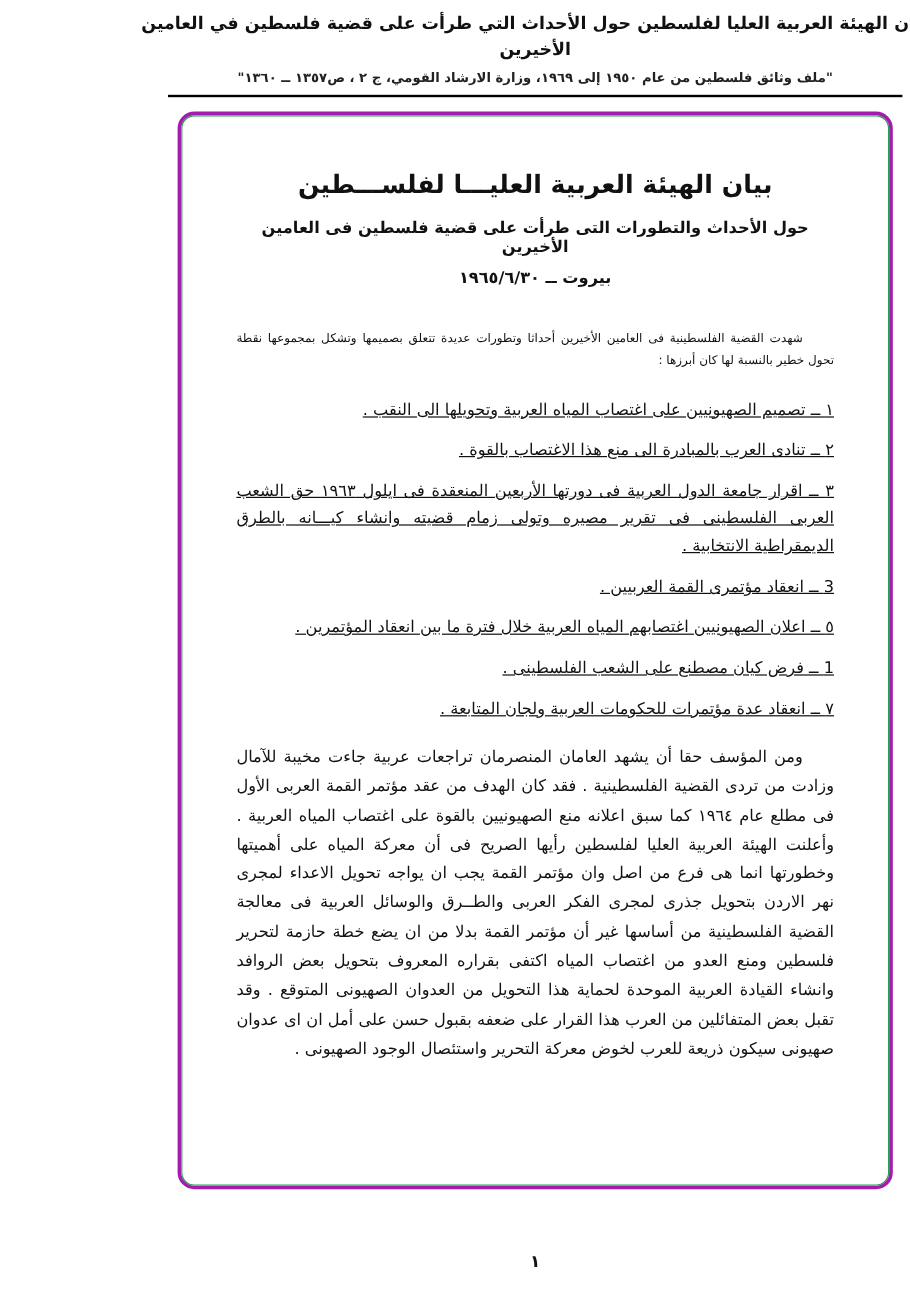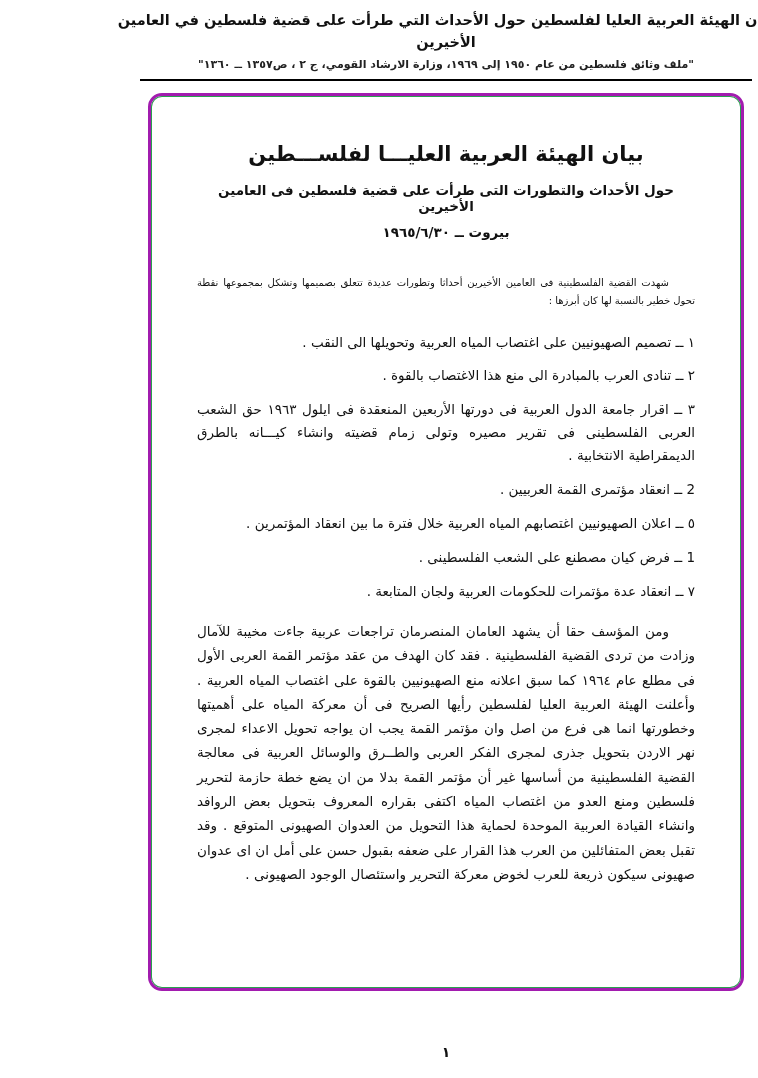--- a/index.html
+++ b/index.html
@@ -80,20 +80,21 @@
     line-height: 1.8;
     text-align: justify;
     text-indent: 26px;
   }
   .items { margin-top: 10px; }
   .list-item {
     font-size: 13.5px;
     line-height: 1.7;
     text-align: justify;
     margin-top: 11px;
+    text-decoration: underline;
   }
   .body-par {
     margin-top: 16px;
     font-size: 13.5px;
     line-height: 1.8;
     text-align: justify;
     text-indent: 26px;
   }
   .footnote {
     margin-top: auto;
@@ -129,21 +130,21 @@
     <div class="doc-title">بيان الهيئة العربية العليـــا لفلســـطين</div>
     <div class="doc-subtitle">حول الأحداث والتطورات التى طرأت على قضية فلسطين فى العامين الأخيرين</div>
     <div class="doc-date">بيروت ــ ١٩٦٥/٦/٣٠</div>
 
     <div class="intro-par">شهدت القضية الفلسطينية فى العامين الأخيرين أحداثا وتطورات عديدة تتعلق بصميمها وتشكل بمجموعها نقطة تحول خطير بالنسبة لها كان أبرزها :</div>
 
     <div class="items">
       <div class="list-item">١ ــ تصميم الصهيونيين على اغتصاب المياه العربية وتحويلها الى النقب .</div>
       <div class="list-item">٢ ــ تنادى العرب بالمبادرة الى منع هذا الاغتصاب بالقوة .</div>
       <div class="list-item">٣ ــ اقرار جامعة الدول العربية فى دورتها الأربعين المنعقدة فى ايلول ١٩٦٣ حق الشعب العربى الفلسطينى فى تقرير مصيره وتولى زمام قضيته وانشاء كيـــانه بالطرق الديمقراطية الانتخابية .</div>
-      <div class="list-item">2 ــ انعقاد مؤتمرى القمة العربيين .</div>
+      <div class="list-item">3 ــ انعقاد مؤتمرى القمة العربيين .</div>
       <div class="list-item">٥ ــ اعلان الصهيونيين اغتصابهم المياه العربية خلال فترة ما بين انعقاد المؤتمرين .</div>
       <div class="list-item">1 ــ فرض كيان مصطنع على الشعب الفلسطينى .</div>
       <div class="list-item">٧ ــ انعقاد عدة مؤتمرات للحكومات العربية ولجان المتابعة .</div>
     </div>
 
     <div class="body-par">ومن المؤسف حقا أن يشهد العامان المنصرمان تراجعات عربية جاءت مخيبة للآمال وزادت من تردى القضية الفلسطينية . فقد كان الهدف من عقد مؤتمر القمة العربى الأول فى مطلع عام ١٩٦٤ كما سبق اعلانه منع الصهيونيين بالقوة على اغتصاب المياه العربية .  وأعلنت الهيئة العربية العليا لفلسطين رأيها الصريح فى أن معركة المياه على أهميتها وخطورتها انما هى فرع من اصل وان مؤتمر القمة يجب ان يواجه تحويل الاعداء لمجرى نهر الاردن بتحويل جذرى لمجرى الفكر العربى والطــرق والوسائل العربية فى معالجة القضية الفلسطينية من أساسها غير أن مؤتمر القمة بدلا من ان يضع خطة حازمة لتحرير فلسطين ومنع العدو من اغتصاب المياه اكتفى بقراره المعروف بتحويل بعض الروافد وانشاء القيادة العربية الموحدة لحماية هذا التحويل من العدوان الصهيونى المتوقع .  وقد تقبل بعض المتفائلين من العرب هذا القرار على ضعفه بقبول حسن على أمل ان اى عدوان صهيونى سيكون ذريعة للعرب لخوض معركة التحرير واستئصال الوجود الصهيونى .</div>
 
   </div>
 
   <div class="page-number">١</div>

